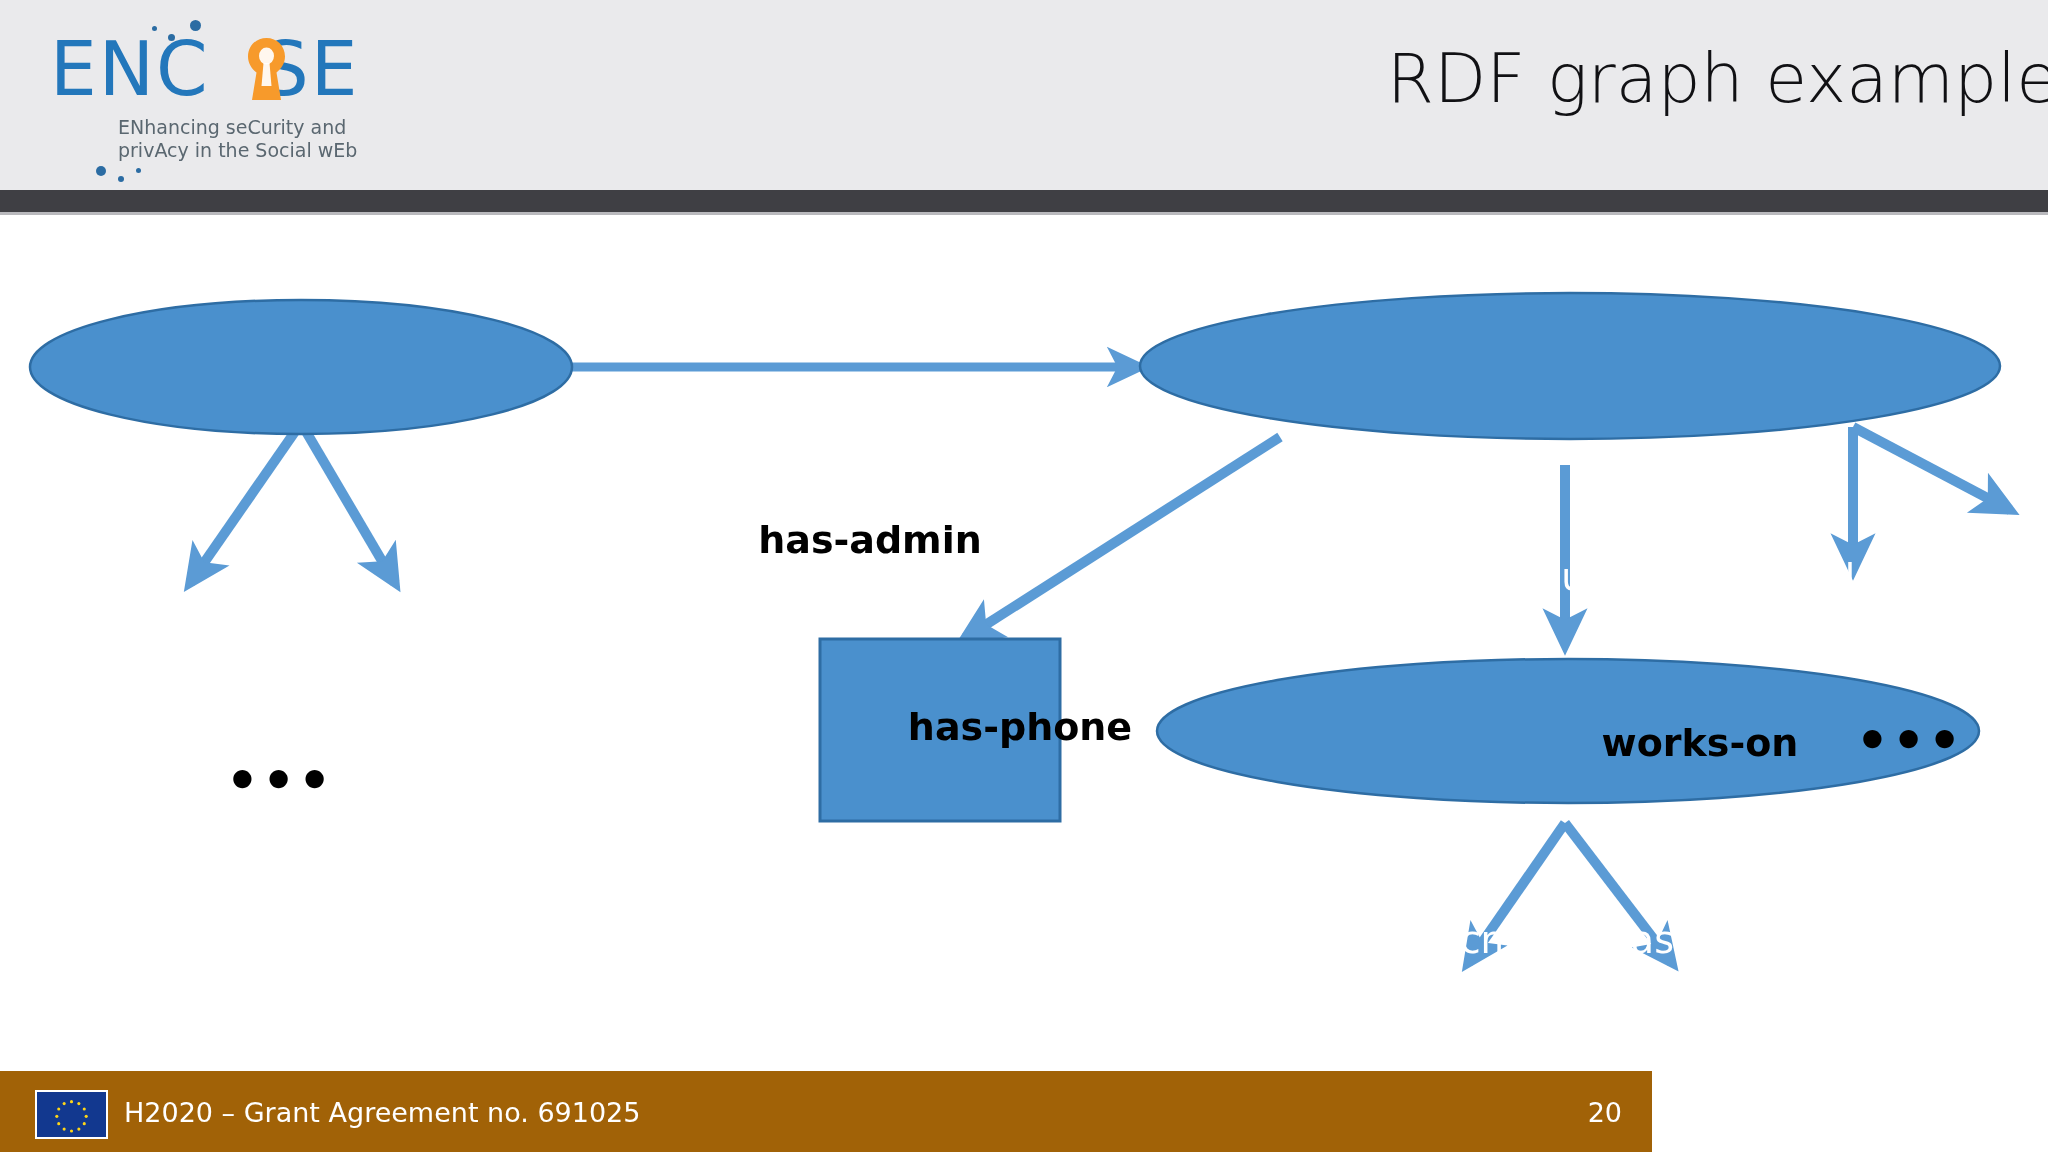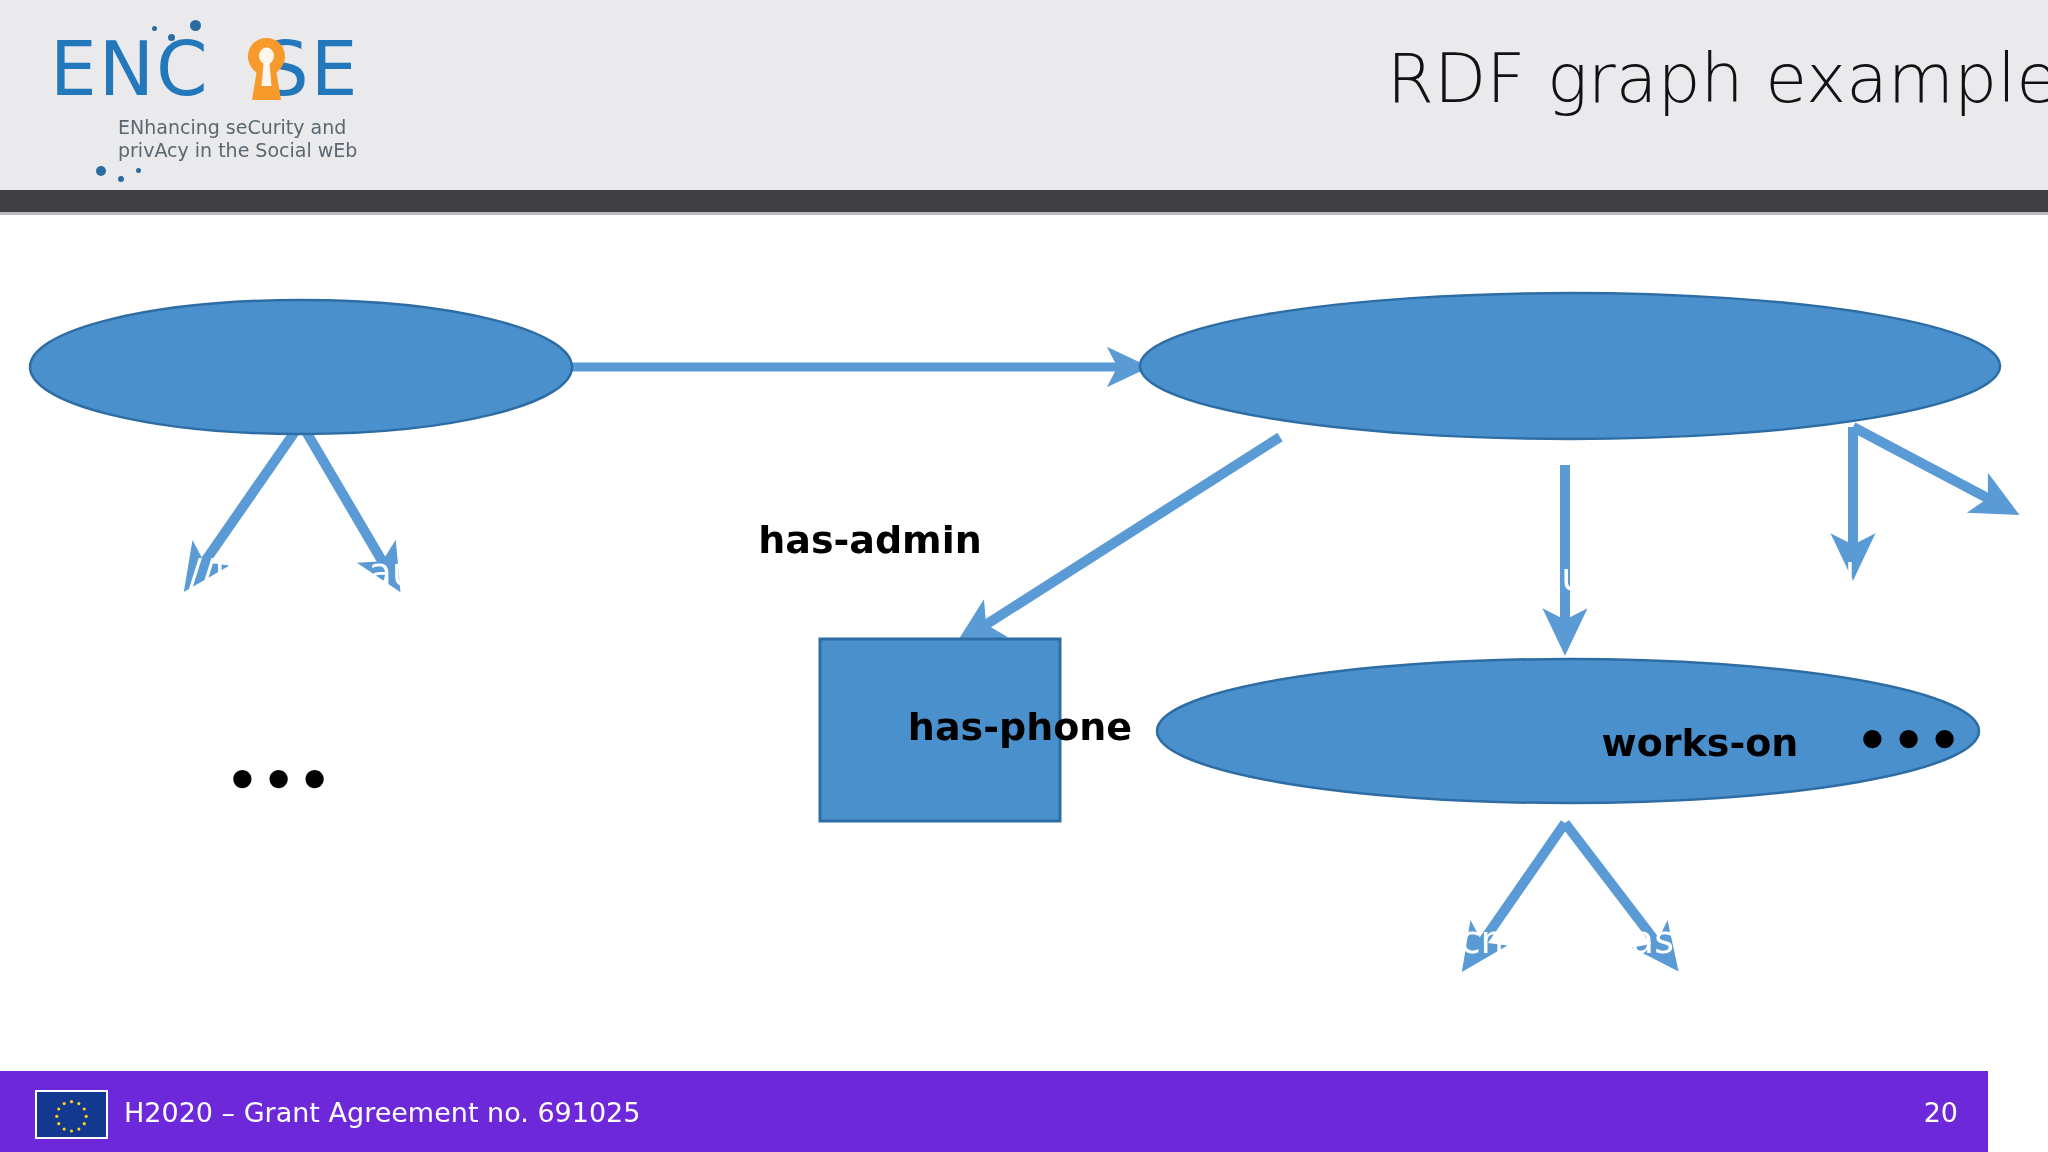--- a/index.html
+++ b/index.html
@@ -154,23 +154,23 @@
     text-align: center;
   }
   .el-1 { left: 220px;  top: 545px; width: 120px; }
   .el-2 { left: 1850px; top: 505px; width: 120px; }
   .el-3 { left: 1500px; top: 930px; width: 120px; }
 
   
   .footer {
     position: absolute;
     left: 0; top: 1071px;
-    width: 1988px;
+    width: 1652px;
     height: 81px;
-    background: #6d28d9;
+    background: #a16207;
   }
   .eu-flag {
     position: absolute;
     left: 35px;
     top: 19px;
     width: 73px;
     height: 49px;
     background: #12388f;
     border: 2px solid #ffffff;
     box-sizing: border-box;
@@ -268,21 +268,20 @@
 
     <ellipse cx="301" cy="152" rx="271" ry="67" fill="#4a90cd" stroke="#2e6da4" stroke-width="2.5"></ellipse>
 
     <ellipse cx="1570" cy="151" rx="430" ry="73" fill="#4a90cd" stroke="#2e6da4" stroke-width="2.5"></ellipse>
 
     <rect x="820" y="424" width="240" height="182" fill="#4a90cd" stroke="#2e6da4" stroke-width="3"></rect>
 
     <ellipse cx="1568" cy="516" rx="411" ry="72" fill="#4a90cd" stroke="#2e6da4" stroke-width="2.5"></ellipse>
   </svg>
 
-  <div class="node-label n-lpis">http://lpis.csd.auth.gr</div>
   <div class="node-label n-bass">http://www.csd.auth.gr/bassiliades</div>
   <div class="node-label n-phone">97913</div>
   <div class="node-label n-acm">http://acm.org/Bassiliades</div>
 
   <div class="edge-label e-admin">has-admin</div>
   <div class="edge-label e-phone">has-phone</div>
   <div class="edge-label e-works">works-on</div>
 
   <div class="ellipsis el-1">•••</div>
   <div class="ellipsis el-2">•••</div>

